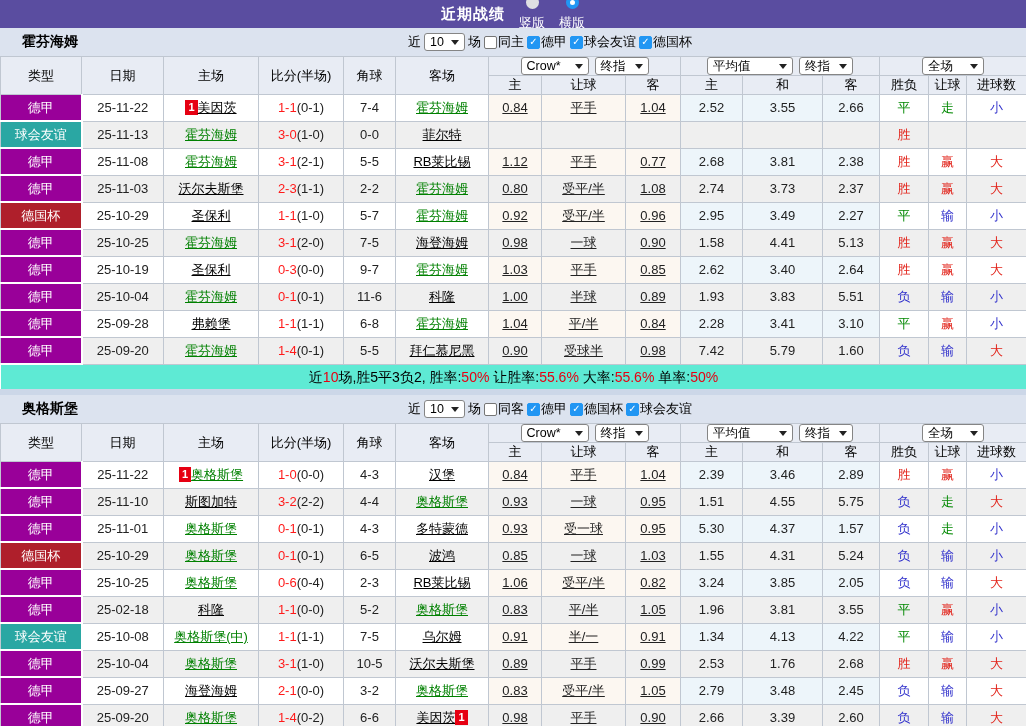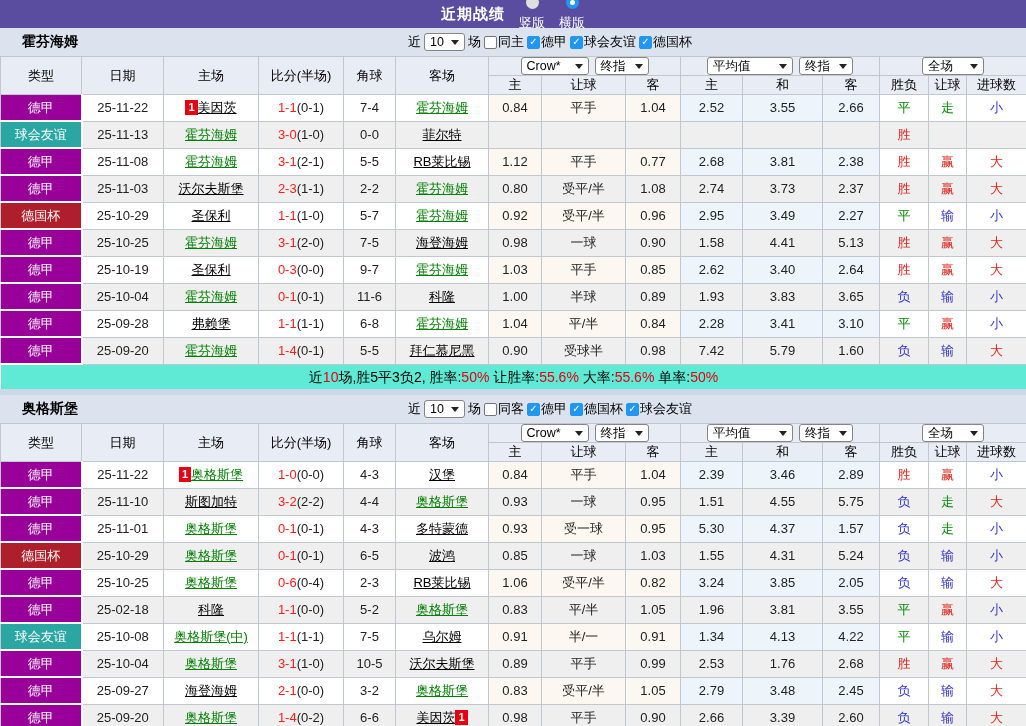--- a/index.html
+++ b/index.html
@@ -42,21 +42,21 @@
   
   table { width:1026px; border-collapse:collapse; table-layout:fixed; font-size:13px; }
   th,td { border:1px solid #c0c7d1; text-align:center; padding:0; white-space:nowrap; overflow:hidden; }
   thead th { background:#e8ecf4; font-weight:normal; color:#000; }
   tr.hr1 th { height:19px; }
   tr.hr2 th { height:15px; }
   th.grp { border-bottom:1px solid #c0c7d1; }
   .grp-inner { display:flex; align-items:center; justify-content:center; gap:6px; }
   tbody td { height:25px; line-height:25px; background:#fff; color:#222; }
   tbody tr:nth-child(even) td { background:#efefef; }
-  tbody td.c-odds { background:#fcf7f1; }
+  tbody td.c-odds { background:#fcf7f1;text-decoration:underline; }
   tbody td.c-avg  { background:#edf5fa; }
   td.type-cell { color:#fff; border-right:2px solid #fff; border-bottom:2px solid #fff; }
   a.team { color:#000; text-decoration:underline; cursor:pointer; }
   a.team.focal { color:#008000; }
   .badge { display:inline-block; background:#e60012; color:#fff; font-size:11px; font-weight:bold;
            line-height:15px; padding:0 3px; vertical-align:1px; }
   td.score-cell .ft { color:#ff1a1a; }
   td.score-cell .ht { color:#222; }
   tfoot td { height:24px; line-height:24px; background:#5eead4; font-size:14px;
              border-left:0; border-right:0; border-bottom:0; }
@@ -303,21 +303,21 @@
           <td class="date-cell">25-10-04</td>
           <td class="team-cell"><a class="team focal">霍芬海姆</a></td>
           <td class="score-cell"><span class="ft">0-1</span><span class="ht">(0-1)</span></td>
           <td class="corner-cell">11-6</td>
           <td class="team-cell"><a class="team">科隆</a></td>
           <td class="c-odds">1.00</td>
           <td class="c-odds">半球</td>
           <td class="c-odds">0.89</td>
           <td class="c-avg">1.93</td>
           <td class="c-avg">3.83</td>
-          <td class="c-avg">3.65</td>
+          <td class="c-avg">5.51</td>
           <td class="res-cell" style="color: rgb(51, 51, 204);">负</td>
           <td class="res-cell" style="color: rgb(51, 51, 204);">输</td>
           <td class="res-cell" style="color: rgb(51, 51, 204);">小</td>
         </tr>
         <tr class="match-row">
           <td class="type-cell" style="background: rgb(153, 0, 153);">德甲</td>
           <td class="date-cell">25-09-28</td>
           <td class="team-cell"><a class="team">弗赖堡</a></td>
           <td class="score-cell"><span class="ft">1-1</span><span class="ht">(1-1)</span></td>
           <td class="corner-cell">6-8</td>

